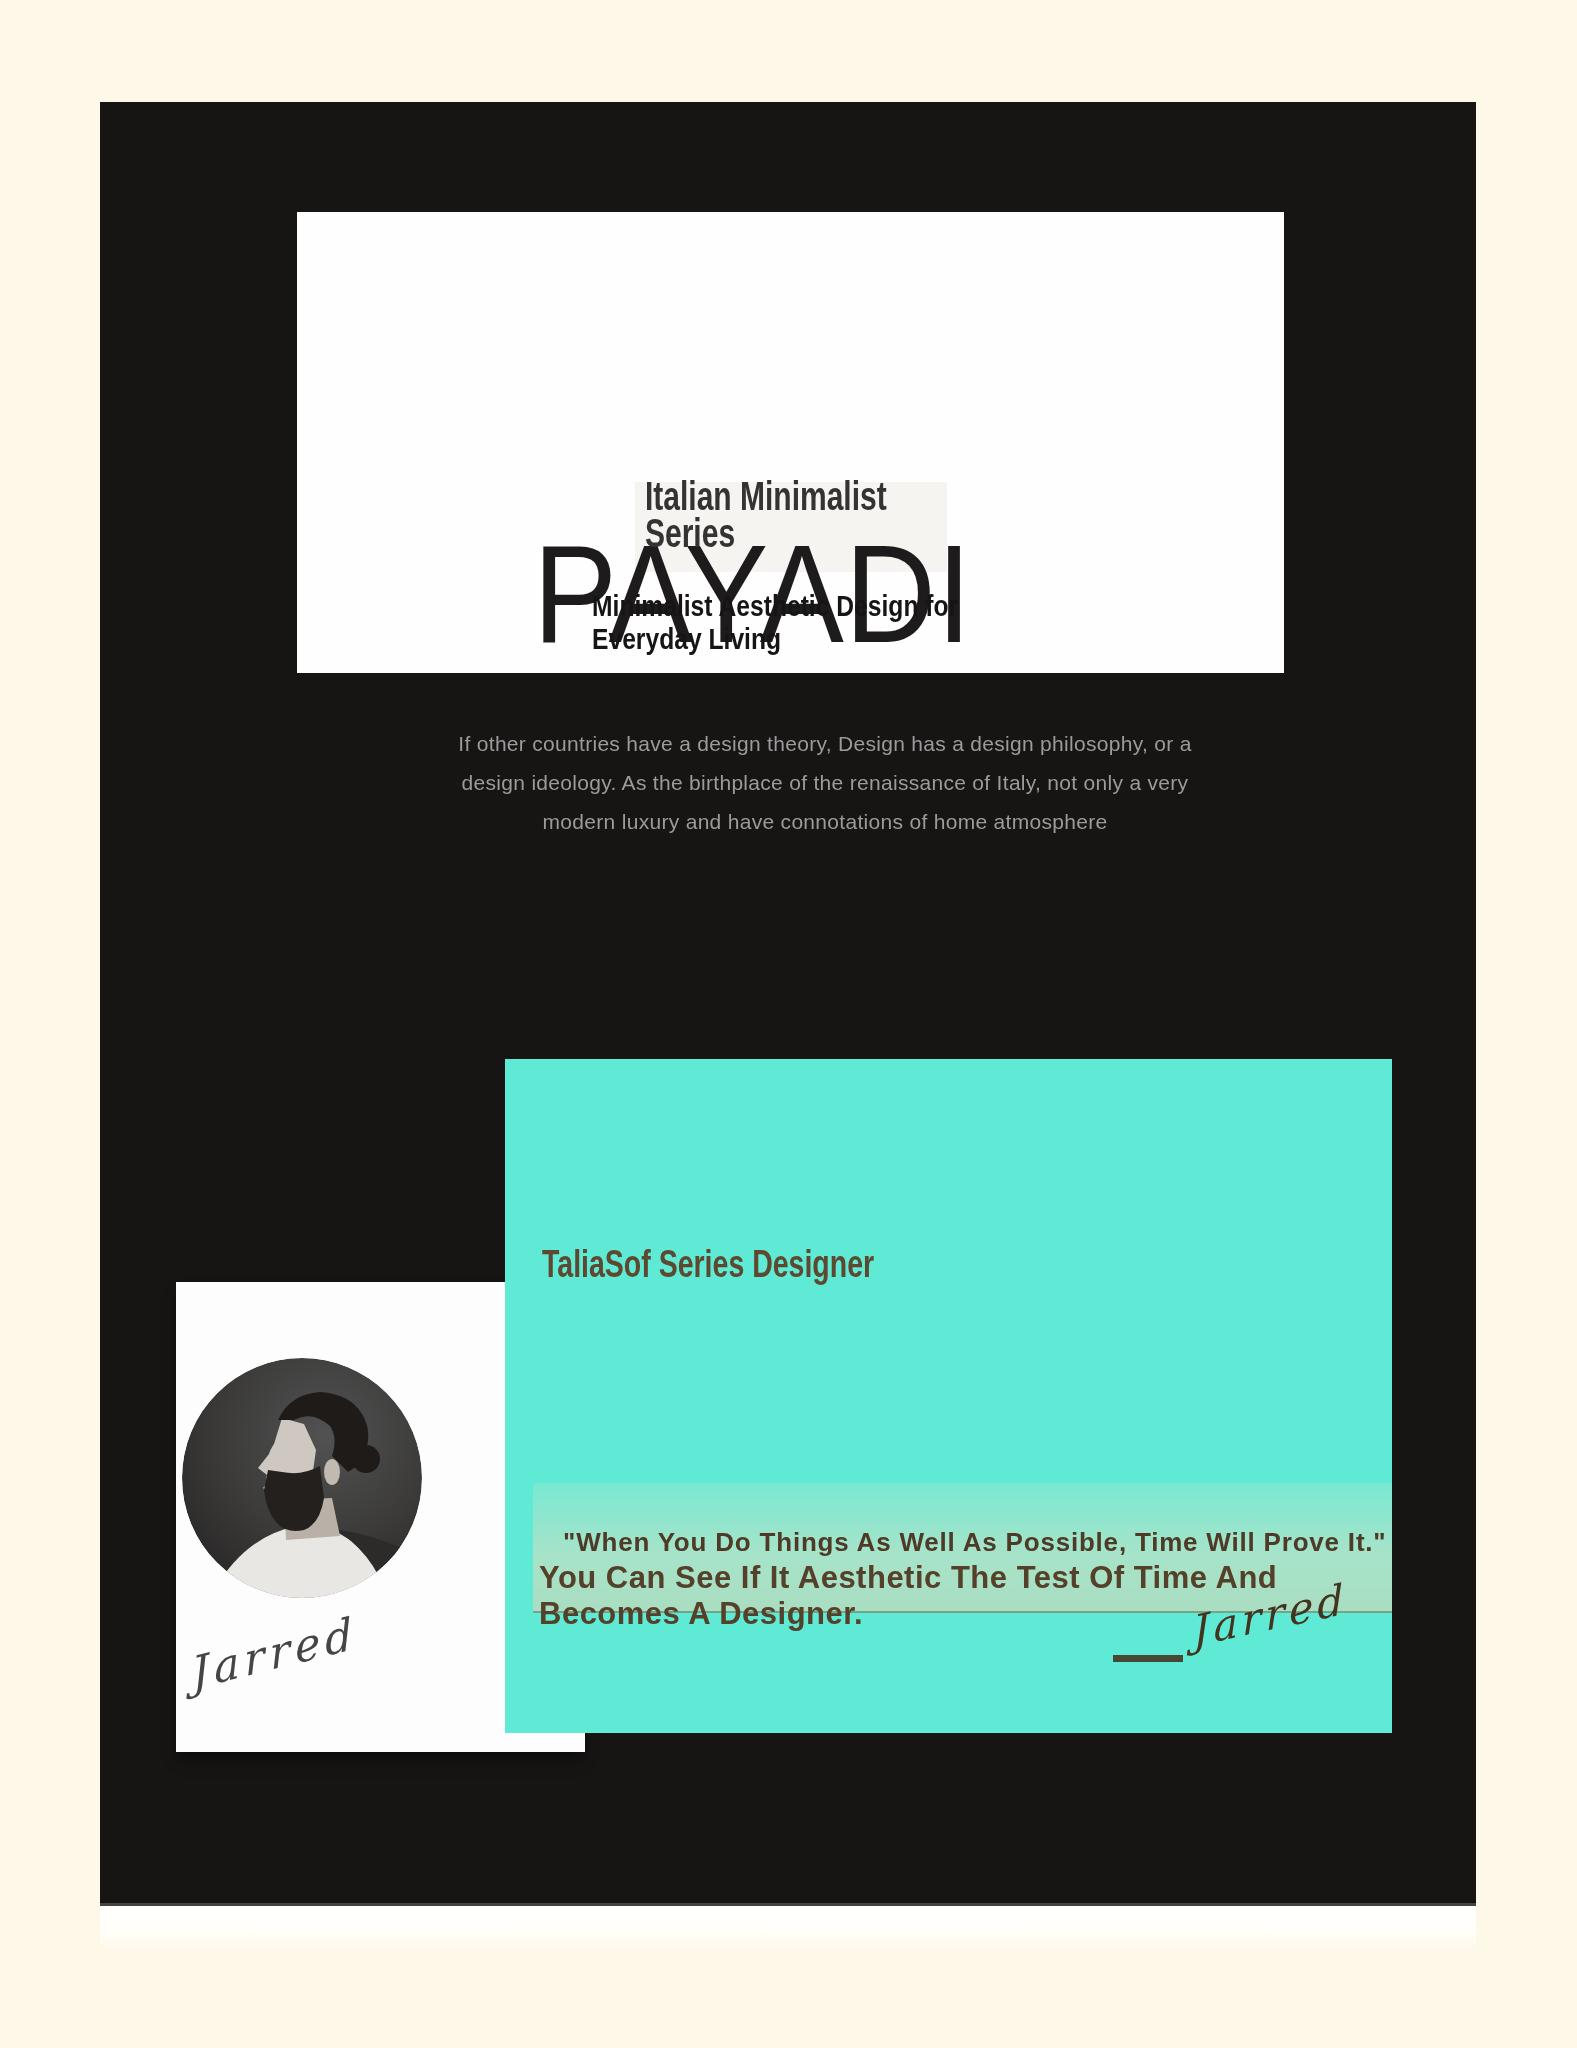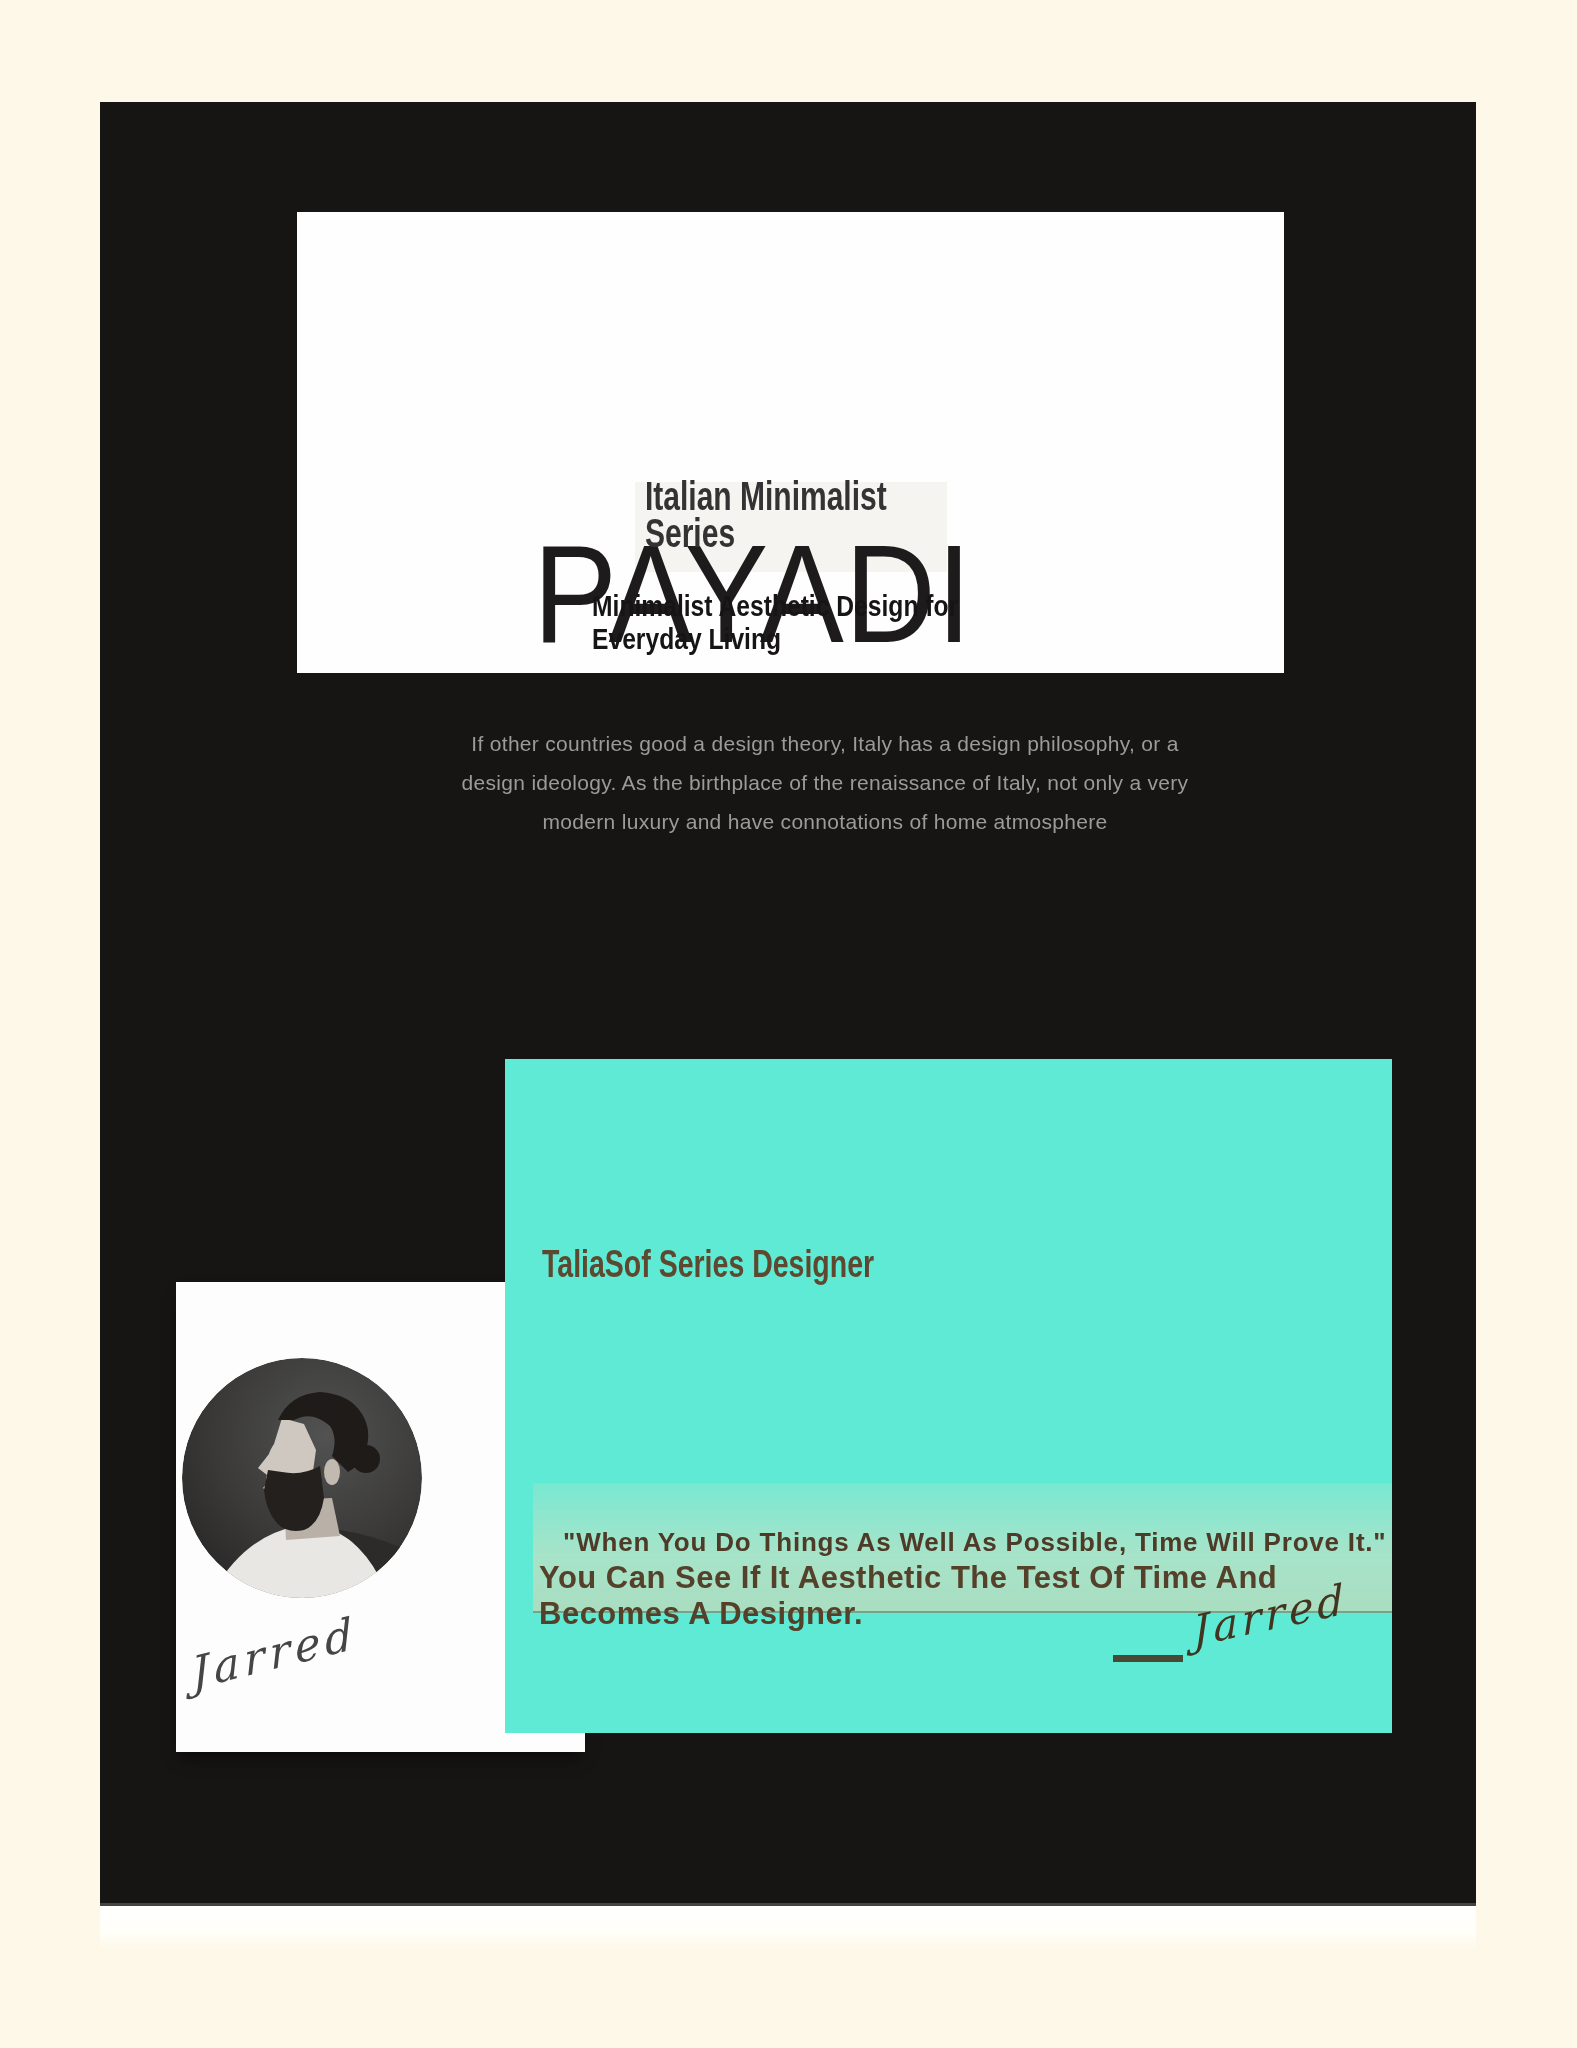--- a/index.html
+++ b/index.html
@@ -124,21 +124,21 @@
       <div>Italian Minimalist</div>
       <div>Series</div>
     </div>
     <div class="brand-tagline">
       <div>Minimalist Aesthetic Design for</div>
       <div>Everyday Living</div>
     </div>
   </div>
 
   <div class="intro">
-    <div>If other countries good a design theory, Italy has a design philosophy, or a</div>
+    <div>If other countries have a design theory, Design has a design philosophy, or a</div>
     <div>design ideology. As the birthplace of the renaissance of Italy, not only a very</div>
     <div>modern luxury and have connotations of home atmosphere</div>
   </div>
 
   <div class="portrait-card">
     <div class="portrait-wrap">
       <svg width="240" height="240" viewBox="0 0 240 240">
         <defs>
           <radialGradient id="pg" cx="60%" cy="32%" r="85%">
             <stop offset="0%" stop-color="#525252"></stop>

